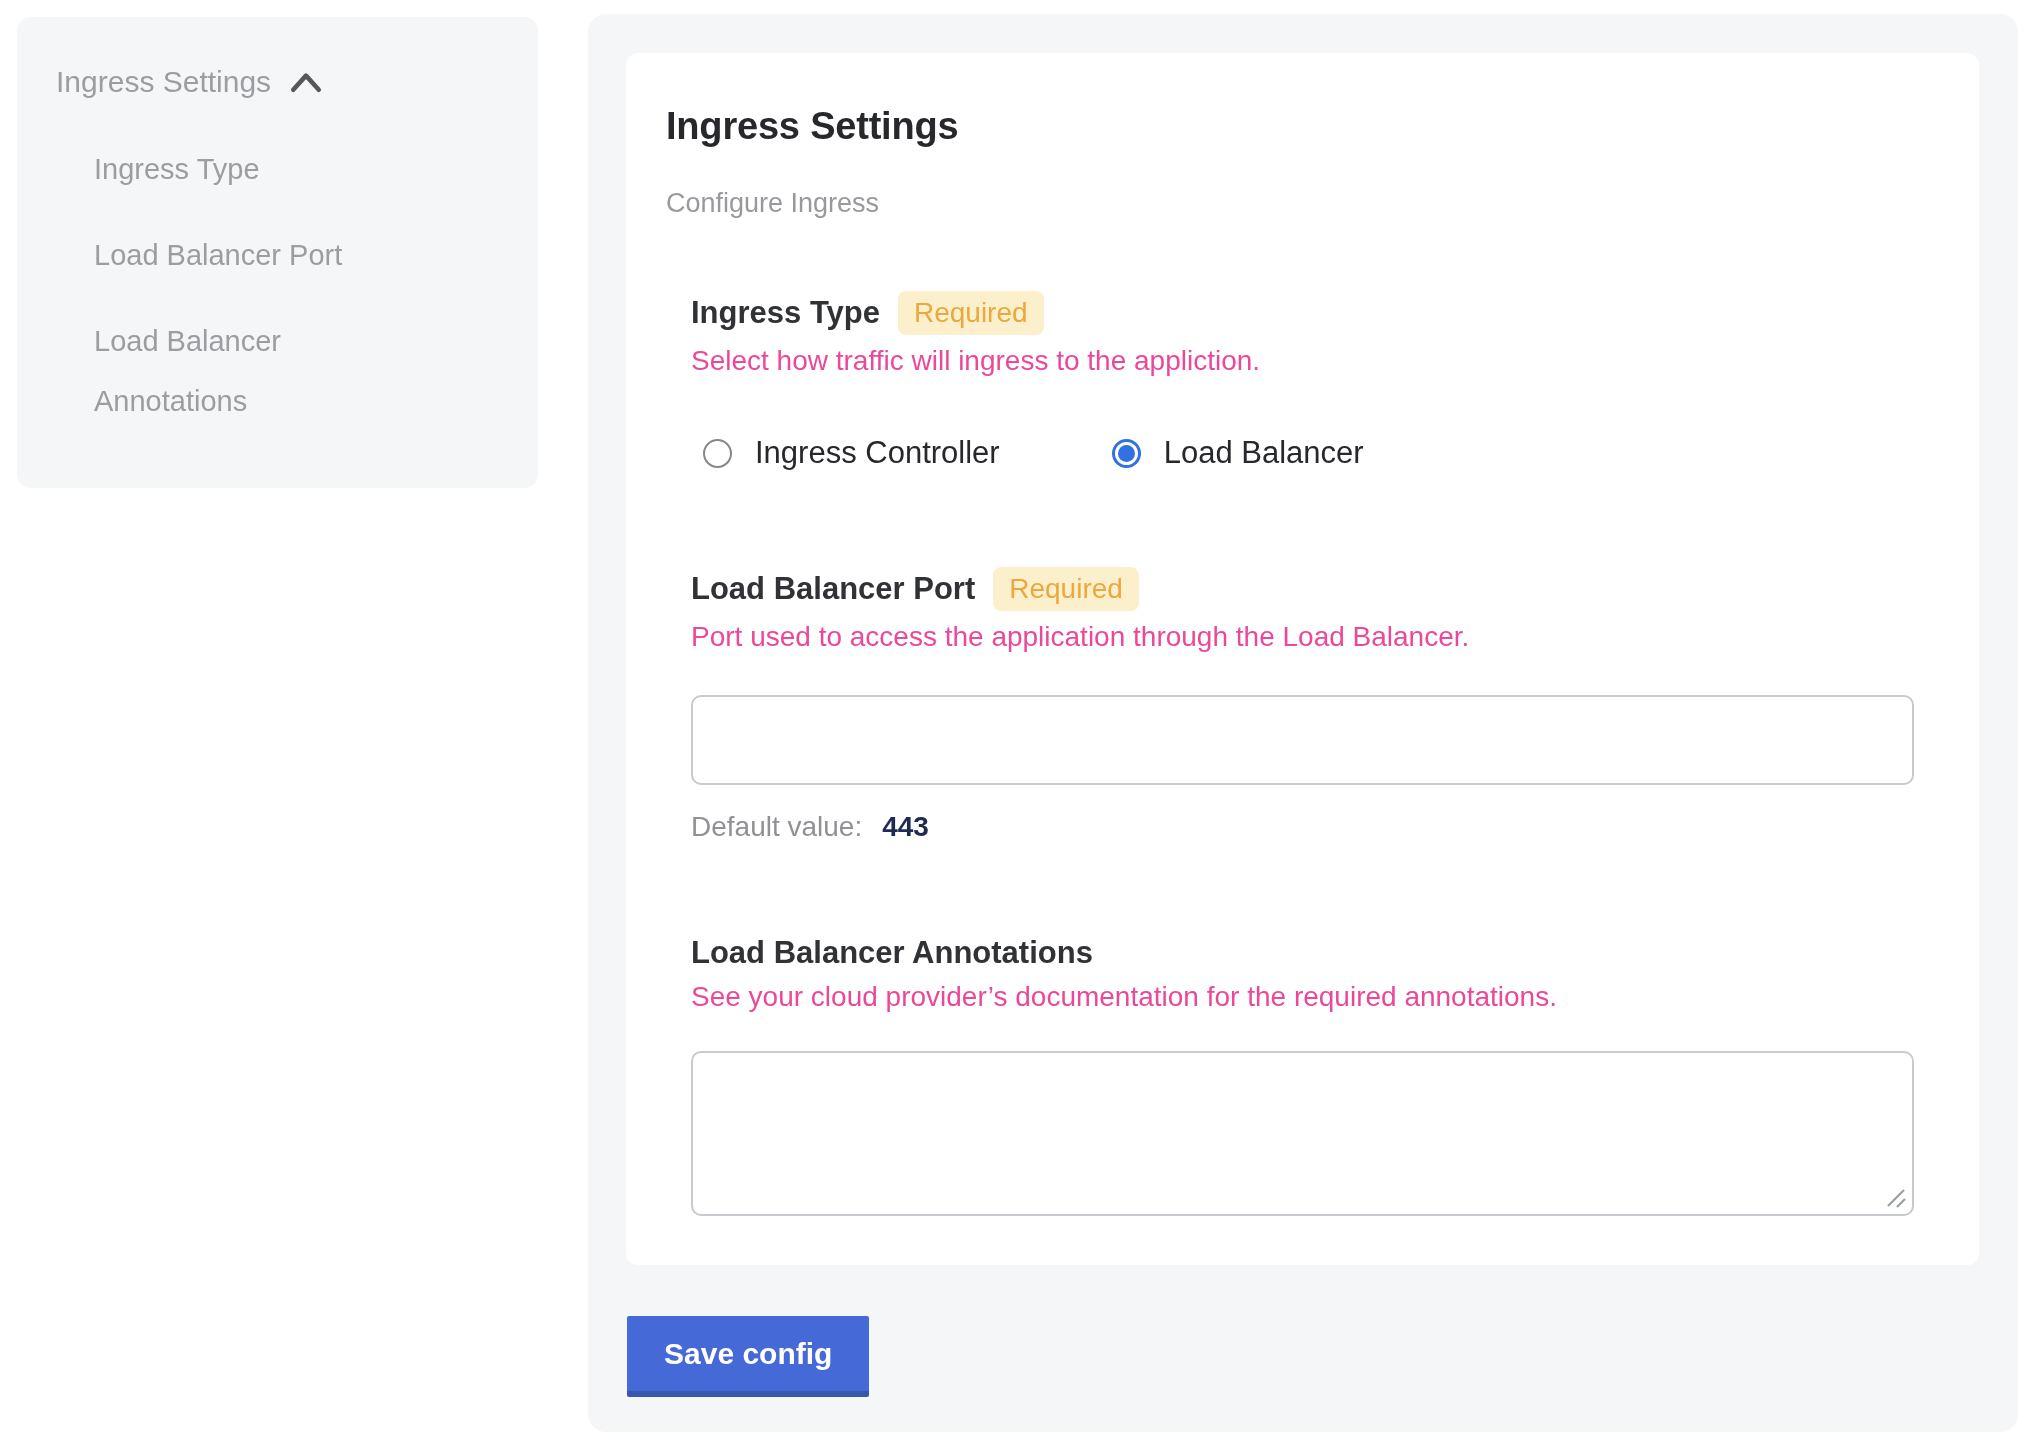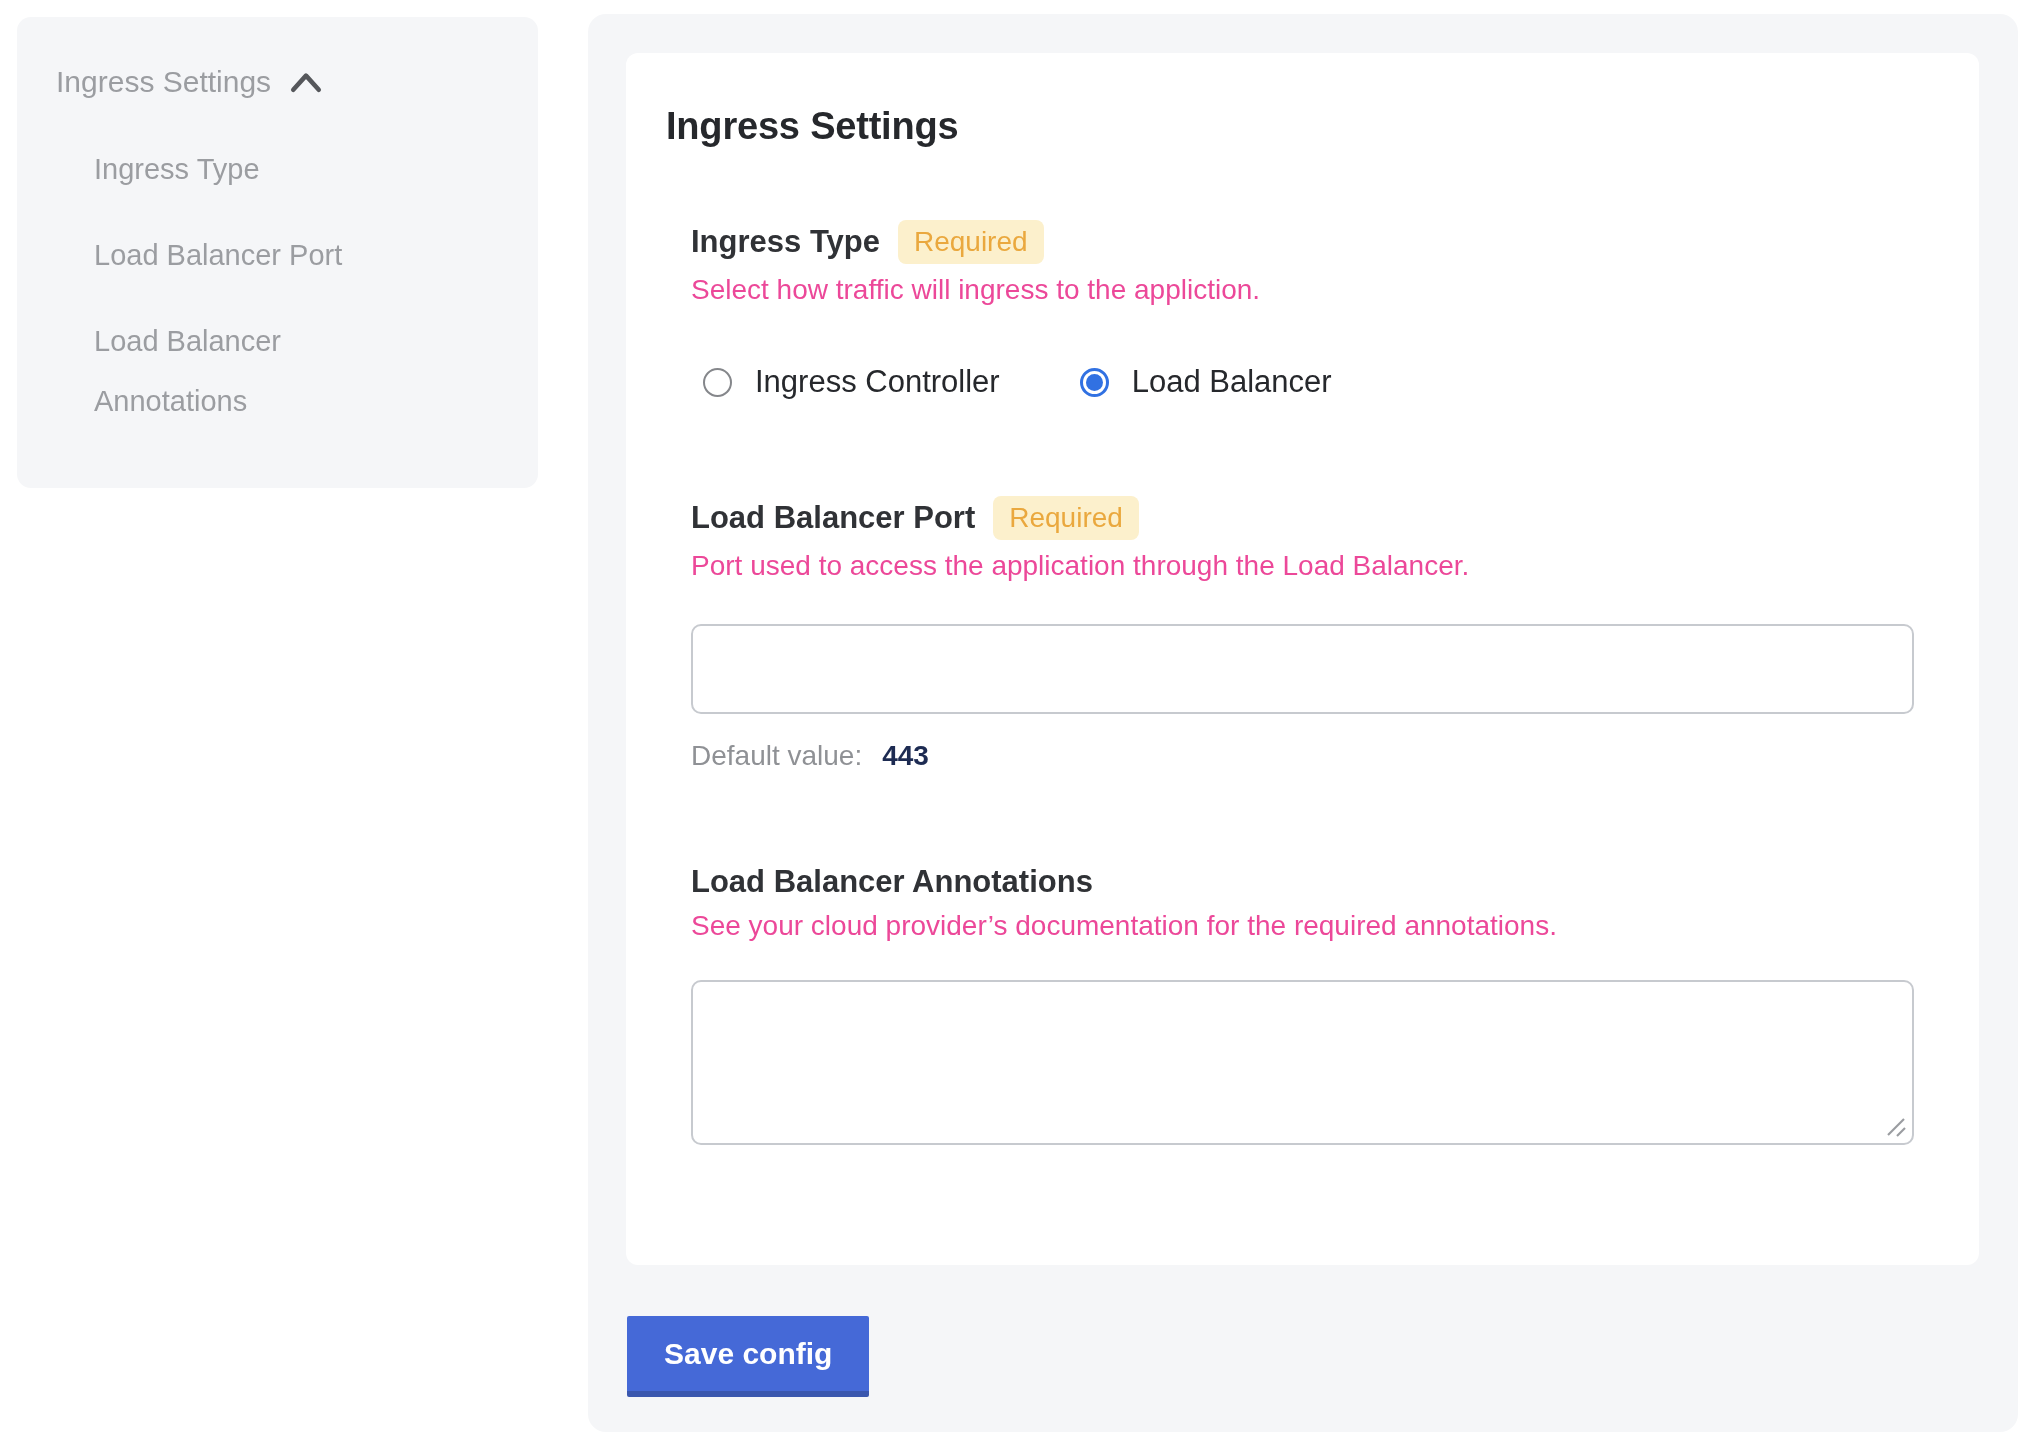--- a/index.html
+++ b/index.html
@@ -73,21 +73,21 @@
     background:var(--badge-bg, #fcf0cc);
     padding:6px 16px;
     border-radius:8px;
   }
   .section-desc {
     margin-top:10px;
     font-size:28px; color:#ec4899;
   }
 
   
-  .radio-row { display:flex; align-items:center; margin:58px 0 0 12px; }
+  .radio-row { display:flex; align-items:center; margin:58px 0 0 12px;gap:32px; }
   .radio-option { display:flex; align-items:center; gap:23px; cursor:pointer; }
   .radio-option + .radio-option { margin-left:80px;justify-content:center; }
   .radio-circle {
     width:29px; height:29px; flex:0 0 29px;
     border:2.5px solid #85878b; border-radius:50%;
     background:#fff; position:relative;
   }
   .radio-option.checked .radio-circle {
     border:3px solid var(--radio-blue, #3171e2);
   }
@@ -160,20 +160,21 @@
     <li class="sidebar-item">Ingress Type</li>
     <li class="sidebar-item">Load Balancer Port</li>
     <li class="sidebar-item">Load Balancer Annotations</li>
   </ul>
 </aside>
 
 <section class="panel">
   <div class="card">
 
     <h1 class="card-title">Ingress Settings</h1>
+    <p class="card-subtitle">Configure Ingress</p>
 
     <div class="form-section section-ingress-type">
       <div class="title-row">
         <h2 class="section-title">Ingress Type</h2>
         <span class="badge">Required</span>
       </div>
       <p class="section-desc">Select how traffic will ingress to the appliction.</p>
 
       <div class="radio-row">
         <div class="radio-option">

